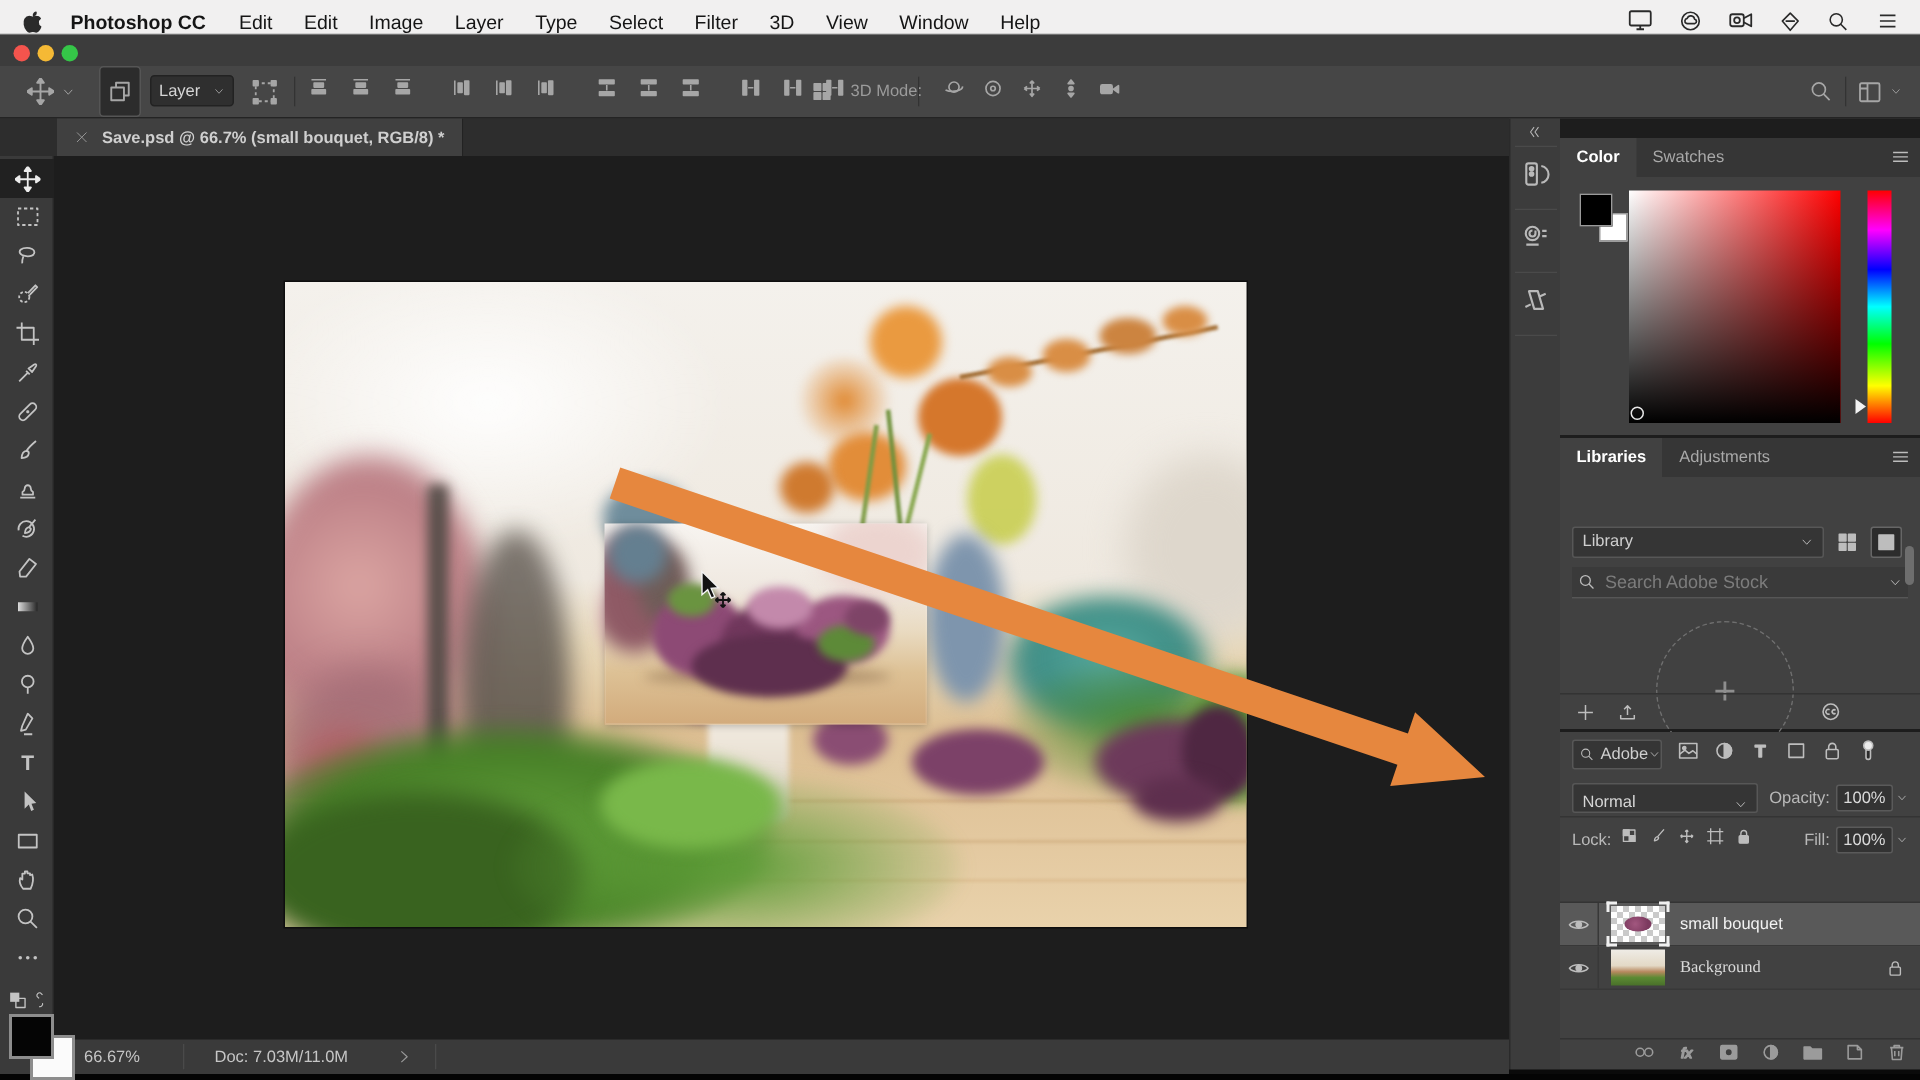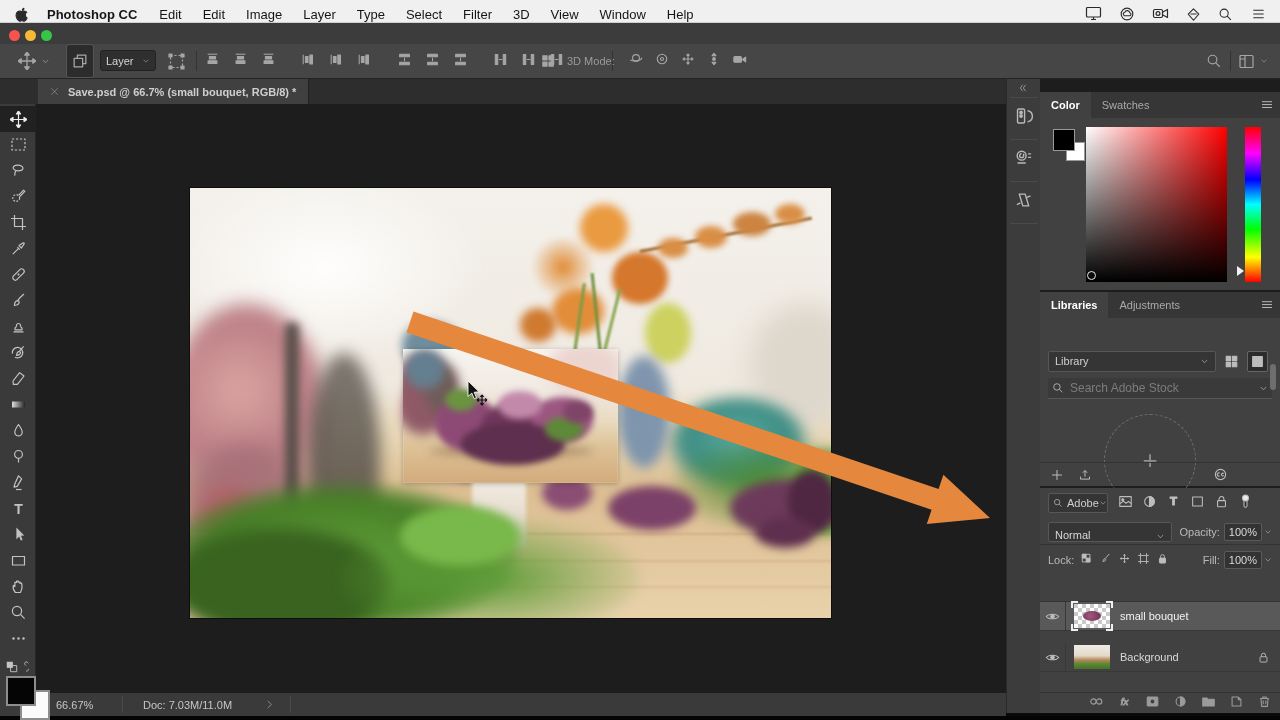--- a/index.html
+++ b/index.html
@@ -877,21 +877,21 @@
       <div class="thumb">
         <div class="chk"></div>
           <div class="flw"></div>
         <div class="cornerTL"></div>
           <div class="cornerTR"></div>
           <div class="cornerBL"></div>
           <div class="cornerBR"></div>
       </div>
       <span>small bouquet</span>
     </div>
-    <div class="layerrow" style="top:155px;">
+    <div class="layerrow" style="top:143px;font-family:Liberation Serif, serif;">
       <div class="eyebox">
         <span data-icon="eye">
             <svg class="icn" width="15" height="15" viewBox="0 0 17 17">
               <path d="M1.5 8.5C4 5 13 5 15.5 8.5 13 12 4 12 1.5 8.5Z"></path>
               <circle class="f" cx="8.5" cy="8.5" r="2"></circle>
             </svg>
           </span>
       </div>
       <div class="thumb">
           <div class="pho"></div>

